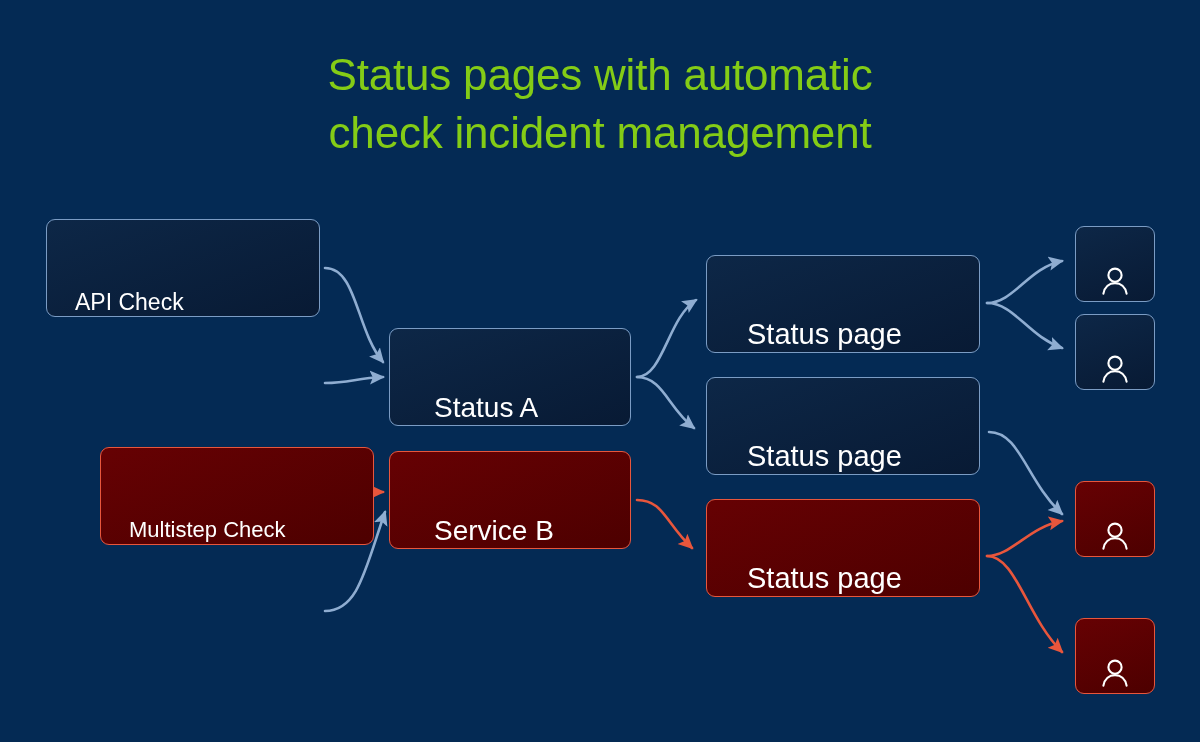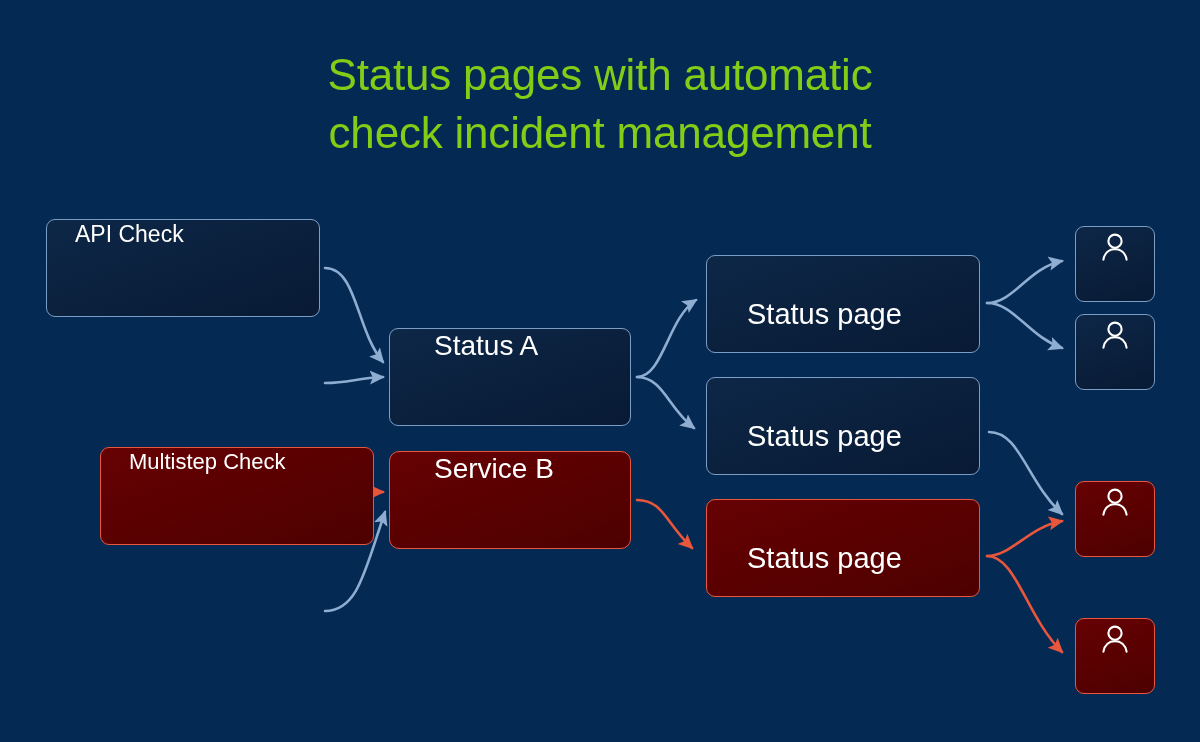--- a/index.html
+++ b/index.html
@@ -45,21 +45,21 @@
     height: 742px;
     pointer-events: none;
   }
 
   
   .node {
     position: absolute;
     box-sizing: border-box;
     border-radius: 9px;
     display: flex;
-    align-items: flex-start;
+    align-items: flex-end;
     color: #ffffff;
     text-align: left;
   }
   .node.blue {
     background: linear-gradient(160deg, #0c2murder 0%, #0a1f3d 100%);
     background: linear-gradient(160deg, #0d2а4a 0%, #091c38 100%);
     background: linear-gradient(160deg, #0d2747 0%, #081a34 100%);
     border: 1px solid #7b9cc4;
   }
   .node.red {
@@ -173,21 +173,21 @@
 
   <div class="node red check-node wide-label" style="left:62px; top:447px;margin-left:38px;">
     <span class="label">Multistep Check</span>
   </div>
 
 
   <div class="node blue service-node" style="left:389px; top:328px;">
     <span class="label">Status A</span>
   </div>
 
-  <div class="node red service-node" style="left:389px; top:451px;border-radius:10px;">
+  <div class="node red service-node" style="left:389px; top:451px;">
     <span class="label">Service B</span>
   </div>
 
   <div class="node blue status-node" style="left:706px; top:255px;">
     <span class="label">Status page</span>
   </div>
 
   <div class="node blue status-node" style="left:706px; top:377px;">
     <span class="label">Status page</span>
   </div>

